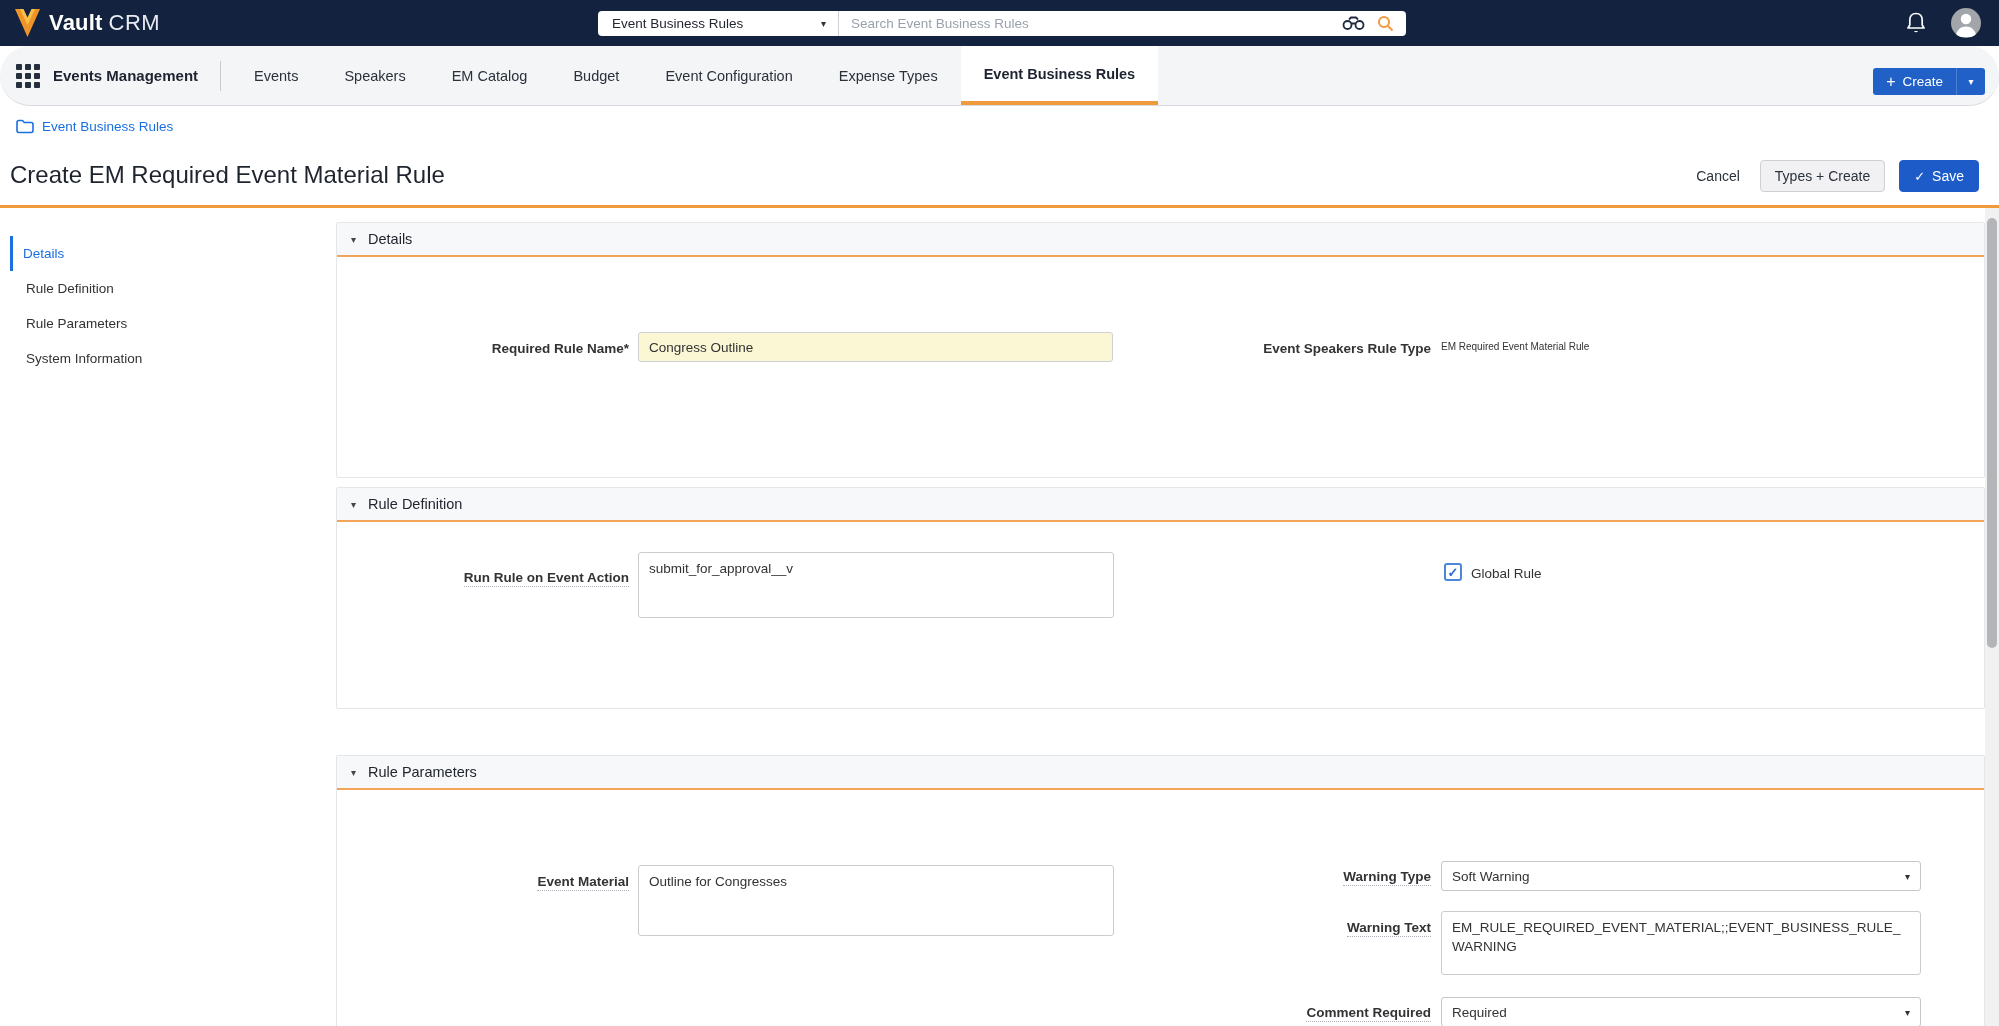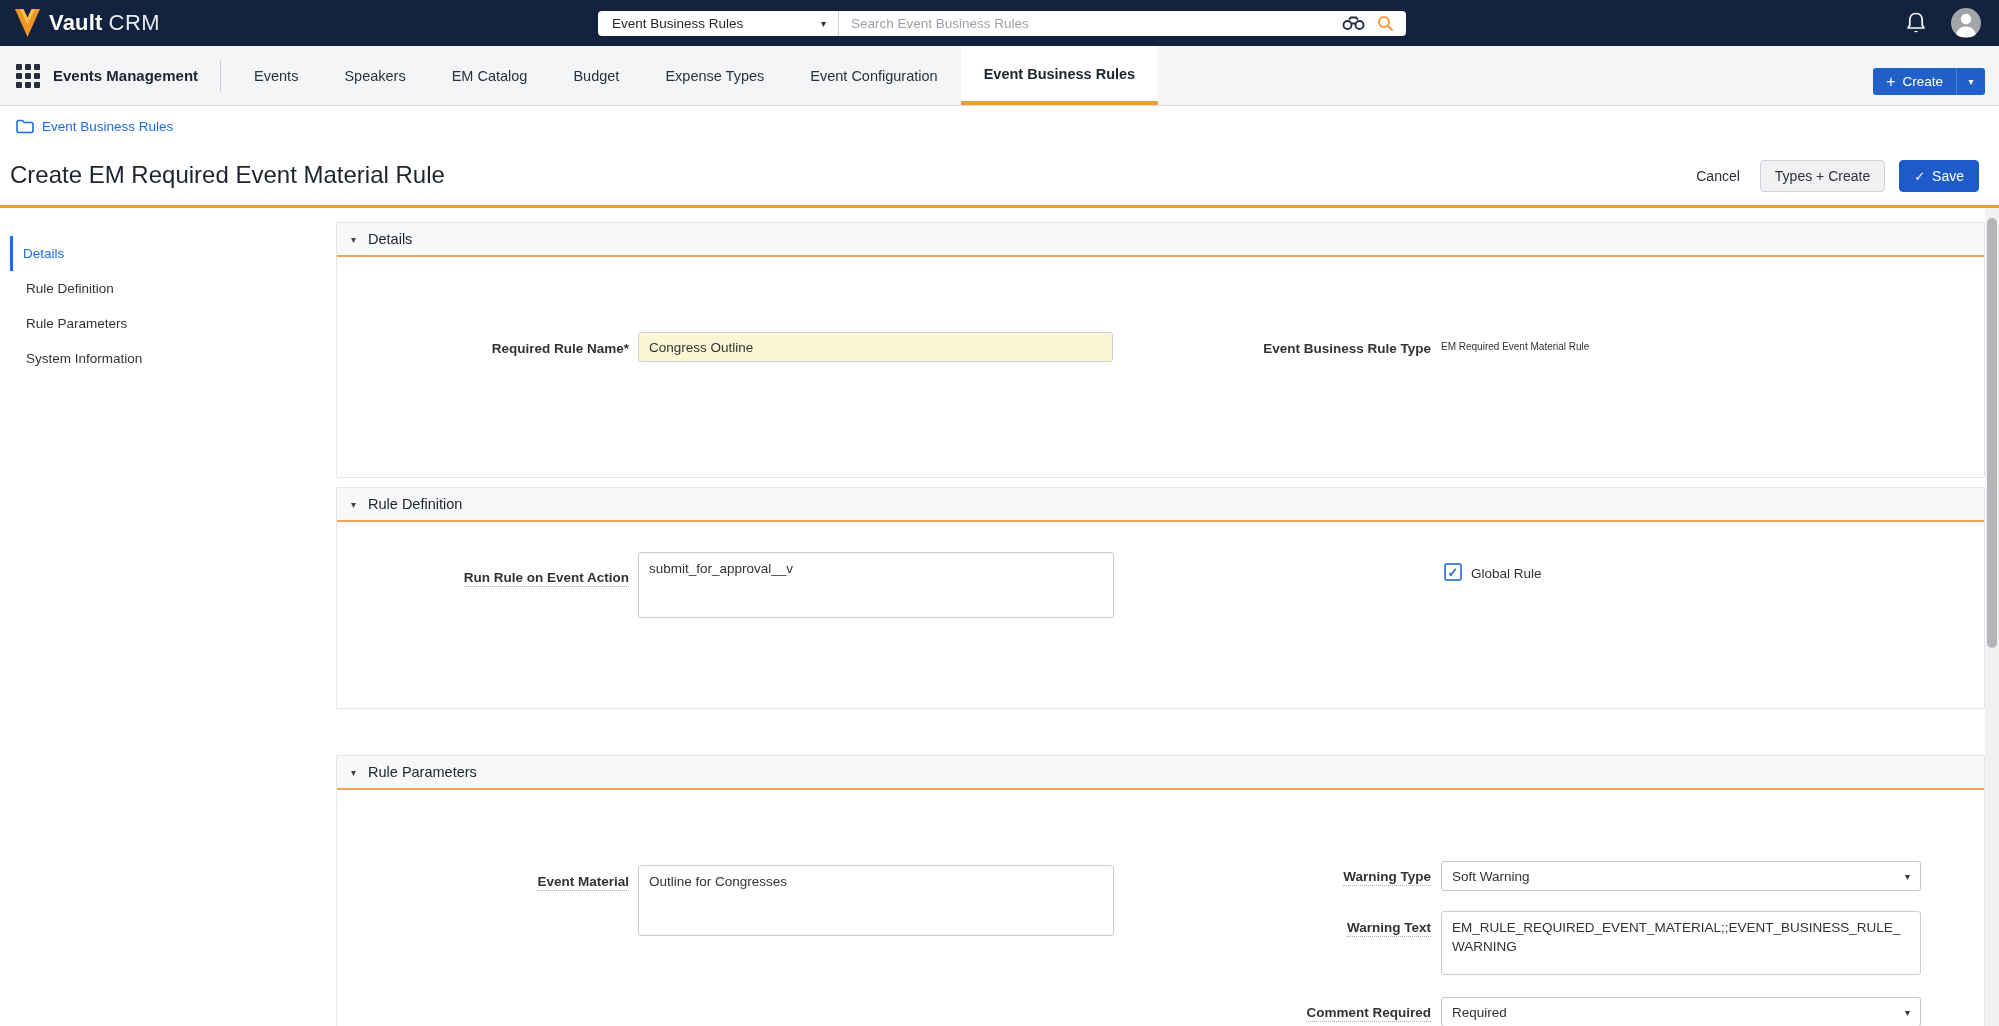--- a/index.html
+++ b/index.html
@@ -19,21 +19,21 @@
   .search-scope .caret { font-size:10px; color:#333; }
   .searchbar input { flex:1; border:none; outline:none; font-size:13.5px; color:#333; padding:0 12px;
     font-family:"Liberation Sans", sans-serif; background:transparent; }
   .searchbar input::placeholder { color:#9aa1ab; }
   .search-icons { display:flex; align-items:center; gap:12px; padding-right:12px; }
   .top-right { margin-left:auto; display:flex; align-items:center; gap:24px; padding-right:18px; }
   .avatar { width:30px; height:30px; border-radius:50%; background:#a2a6ab; display:flex; align-items:flex-end; justify-content:center; overflow:hidden; cursor:pointer; }
 
   
   .tabbar { position:relative; height:60px; background:#f4f5f7; border-bottom:1px solid #d9dbe0;
-    display:flex; align-items:stretch; }
+    display:flex; align-items:stretch;border-radius:30px; }
   .gridicon { display:grid; grid-template-columns:repeat(3,6px); grid-auto-rows:6px; gap:3px;
     align-self:center; margin-left:16px; cursor:pointer; }
   .gridicon i { background:#242e3d; border-radius:1px; }
   .appname { align-self:center; font-size:15px; font-weight:600; color:#1d2330; margin-left:13px; }
   .tab-divider { width:1px; background:#c7cad0; height:30px; align-self:center; margin:0 10px 0 22px; }
   .tabs { display:flex; align-items:stretch; }
   .tab { display:flex; align-items:center; padding:0 23px; font-size:14.5px; color:#2b313b; cursor:pointer; position:relative; }
   .tab.active { background:#fff; font-weight:700; color:#1d2330; border-bottom:4px solid #ef9b3c; }
   .create-btn { position:absolute; right:14px; top:22px; height:27px; display:flex; border-radius:3px;
     overflow:hidden; cursor:pointer; }
@@ -165,22 +165,22 @@
       <i></i>
       <i></i>
   </span>
   <span class="appname">Events Management</span>
   <span class="tab-divider"></span>
   <div class="tabs">
     <div class="tab">Events</div>
     <div class="tab">Speakers</div>
     <div class="tab">EM Catalog</div>
     <div class="tab">Budget</div>
+    <div class="tab">Event Configuration</div>
     <div class="tab">Expense Types</div>
-    <div class="tab">Event Configuration</div>
     <div class="tab active">Event Business Rules</div>
   </div>
   <div class="create-btn">
     <div class="create-main">
       <span class="plus">+</span>
       <span>Create</span>
     </div>
     <div class="create-caret">
       <span>▾</span>
     </div>
@@ -220,21 +220,21 @@
   <div class="card">
 
     <section class="section sec-details">
       <div class="section-header">
         <span class="sec-caret">▾</span>
         <span class="sec-title">Details</span>
       </div>
       <div class="sec-body">
         <div class="flabel" style="left:0; top:84px;">Required Rule Name*</div>
         <input class="input-req" style="left: 301px; top: 75px; width: 475px; height: 30px;" value="Congress Outline">
-        <div class="flabel r" style="left:804px; top:84px;">Event Business Rule Type</div>
+        <div class="flabel r" style="left:804px; top:84px;">Event Speakers Rule Type</div>
         <div class="fvalue" style="left:1104px; top:84px;">EM Required Event Material Rule</div>
       </div>
     </section>
 
     <section class="section sec-ruledef">
       <div class="section-header">
         <span class="sec-caret">▾</span>
         <span class="sec-title">Rule Definition</span>
       </div>
       <div class="sec-body">

